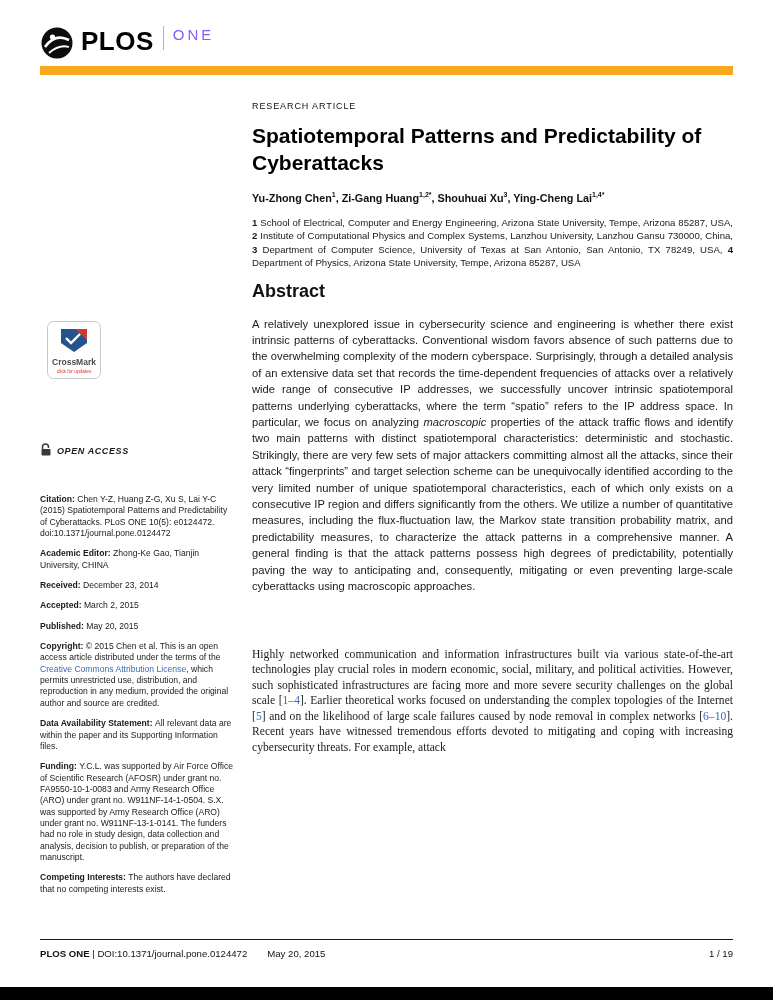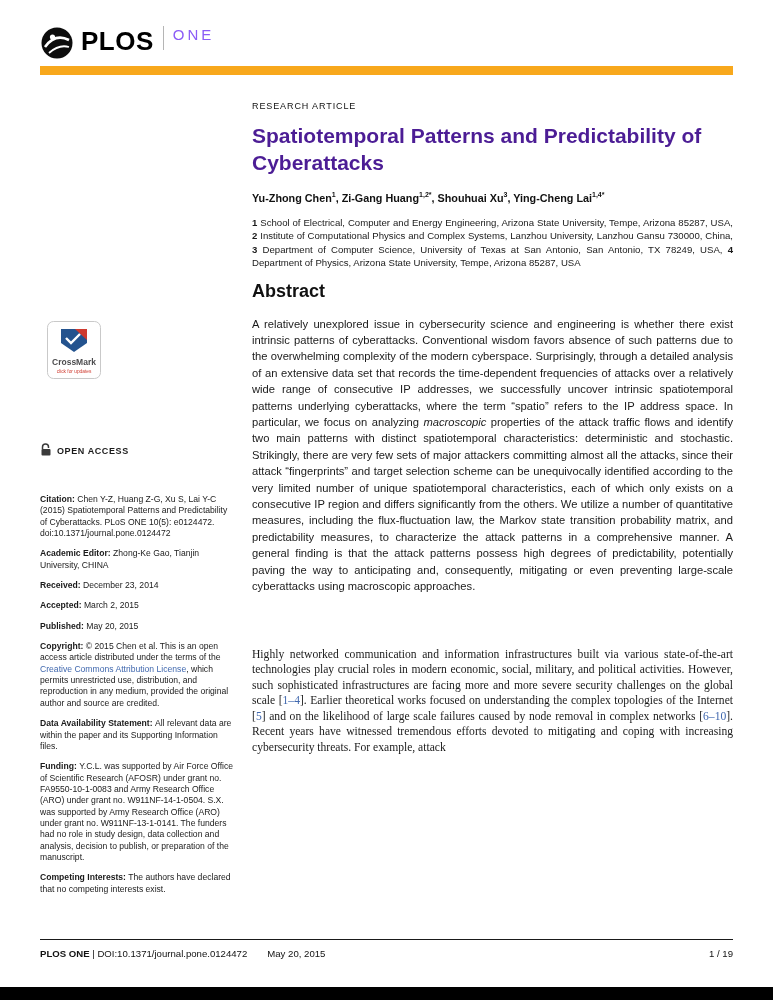--- a/index.html
+++ b/index.html
@@ -11,28 +11,28 @@
   
   .masthead { position:absolute; top:26px; left:40px; display:flex; }
   .logo-ball svg { display:block; }
   .logo-plos { font-size:26px; font-weight:bold; color:#000; margin-left:7px; letter-spacing:0.5px; }
   .logo-divider { width:1px; height:24px; background:#b5b5b5; margin:0 9px; }
   .logo-one { font-size:15px; color:#8b5cf6; letter-spacing:3px; }
   .orange-rule { position:absolute; left:40px; right:40px; top:66px; height:9px; background:#F8A81C; }
   
   .crossmark { position:absolute; left:47px; top:321px; cursor:pointer; }
   .open-access { position:absolute; left:40px; top:443px; display:flex; align-items:center; gap:5px;
-    font-size:9px; font-weight:bold; letter-spacing:0.6px; color:#1a1a1a; }
+    font-size:9px; font-weight:bold; letter-spacing:0.6px; color:#1a1a1a;font-style:italic; }
   .side-meta { position:absolute; left:40px; top:494px; width:194px; font-size:8.6px; line-height:1.32; color:#1a1a1a; }
   .side-meta p { margin-bottom:9px; }
   .side-meta b { font-weight:bold; }
   
   .main-col { position:absolute; left:252px; top:101px; width:481px; }
   .kicker { font-size:9px; letter-spacing:0.9px; color:#111; margin-bottom:11px; }
-  .title { font-size:21px; line-height:27px; font-weight:600; color:#4c1d95; margin-bottom:15px; }
+  .title { font-size:21px; line-height:27px; font-weight:600; color:#000000; margin-bottom:15px; }
   .authors { font-size:10.8px; font-weight:bold; margin-bottom:12px; color:#111; }
   .authors sup { font-size:7px; }
   .affiliations { font-size:9.6px; line-height:13.5px; text-align:justify; margin-bottom:11px; }
   .corresponding { font-size:9.6px; margin-bottom:24px; }
   .abstract-heading { font-size:18px; font-weight:600; margin-bottom:14px; color:#111; }
   .abstract-text { font-size:11.2px; line-height:16.4px; text-align:justify; margin-bottom:52px; }
   .section-heading { font-size:13.5px; font-weight:bold; margin-bottom:9px; color:#111; }
   .body-text { font-family:"Liberation Serif", serif; font-size:11.6px; line-height:15.6px; text-align:justify; }
   a.link, a.cite { color:#4068AE; text-decoration:none; cursor:pointer; }
   

